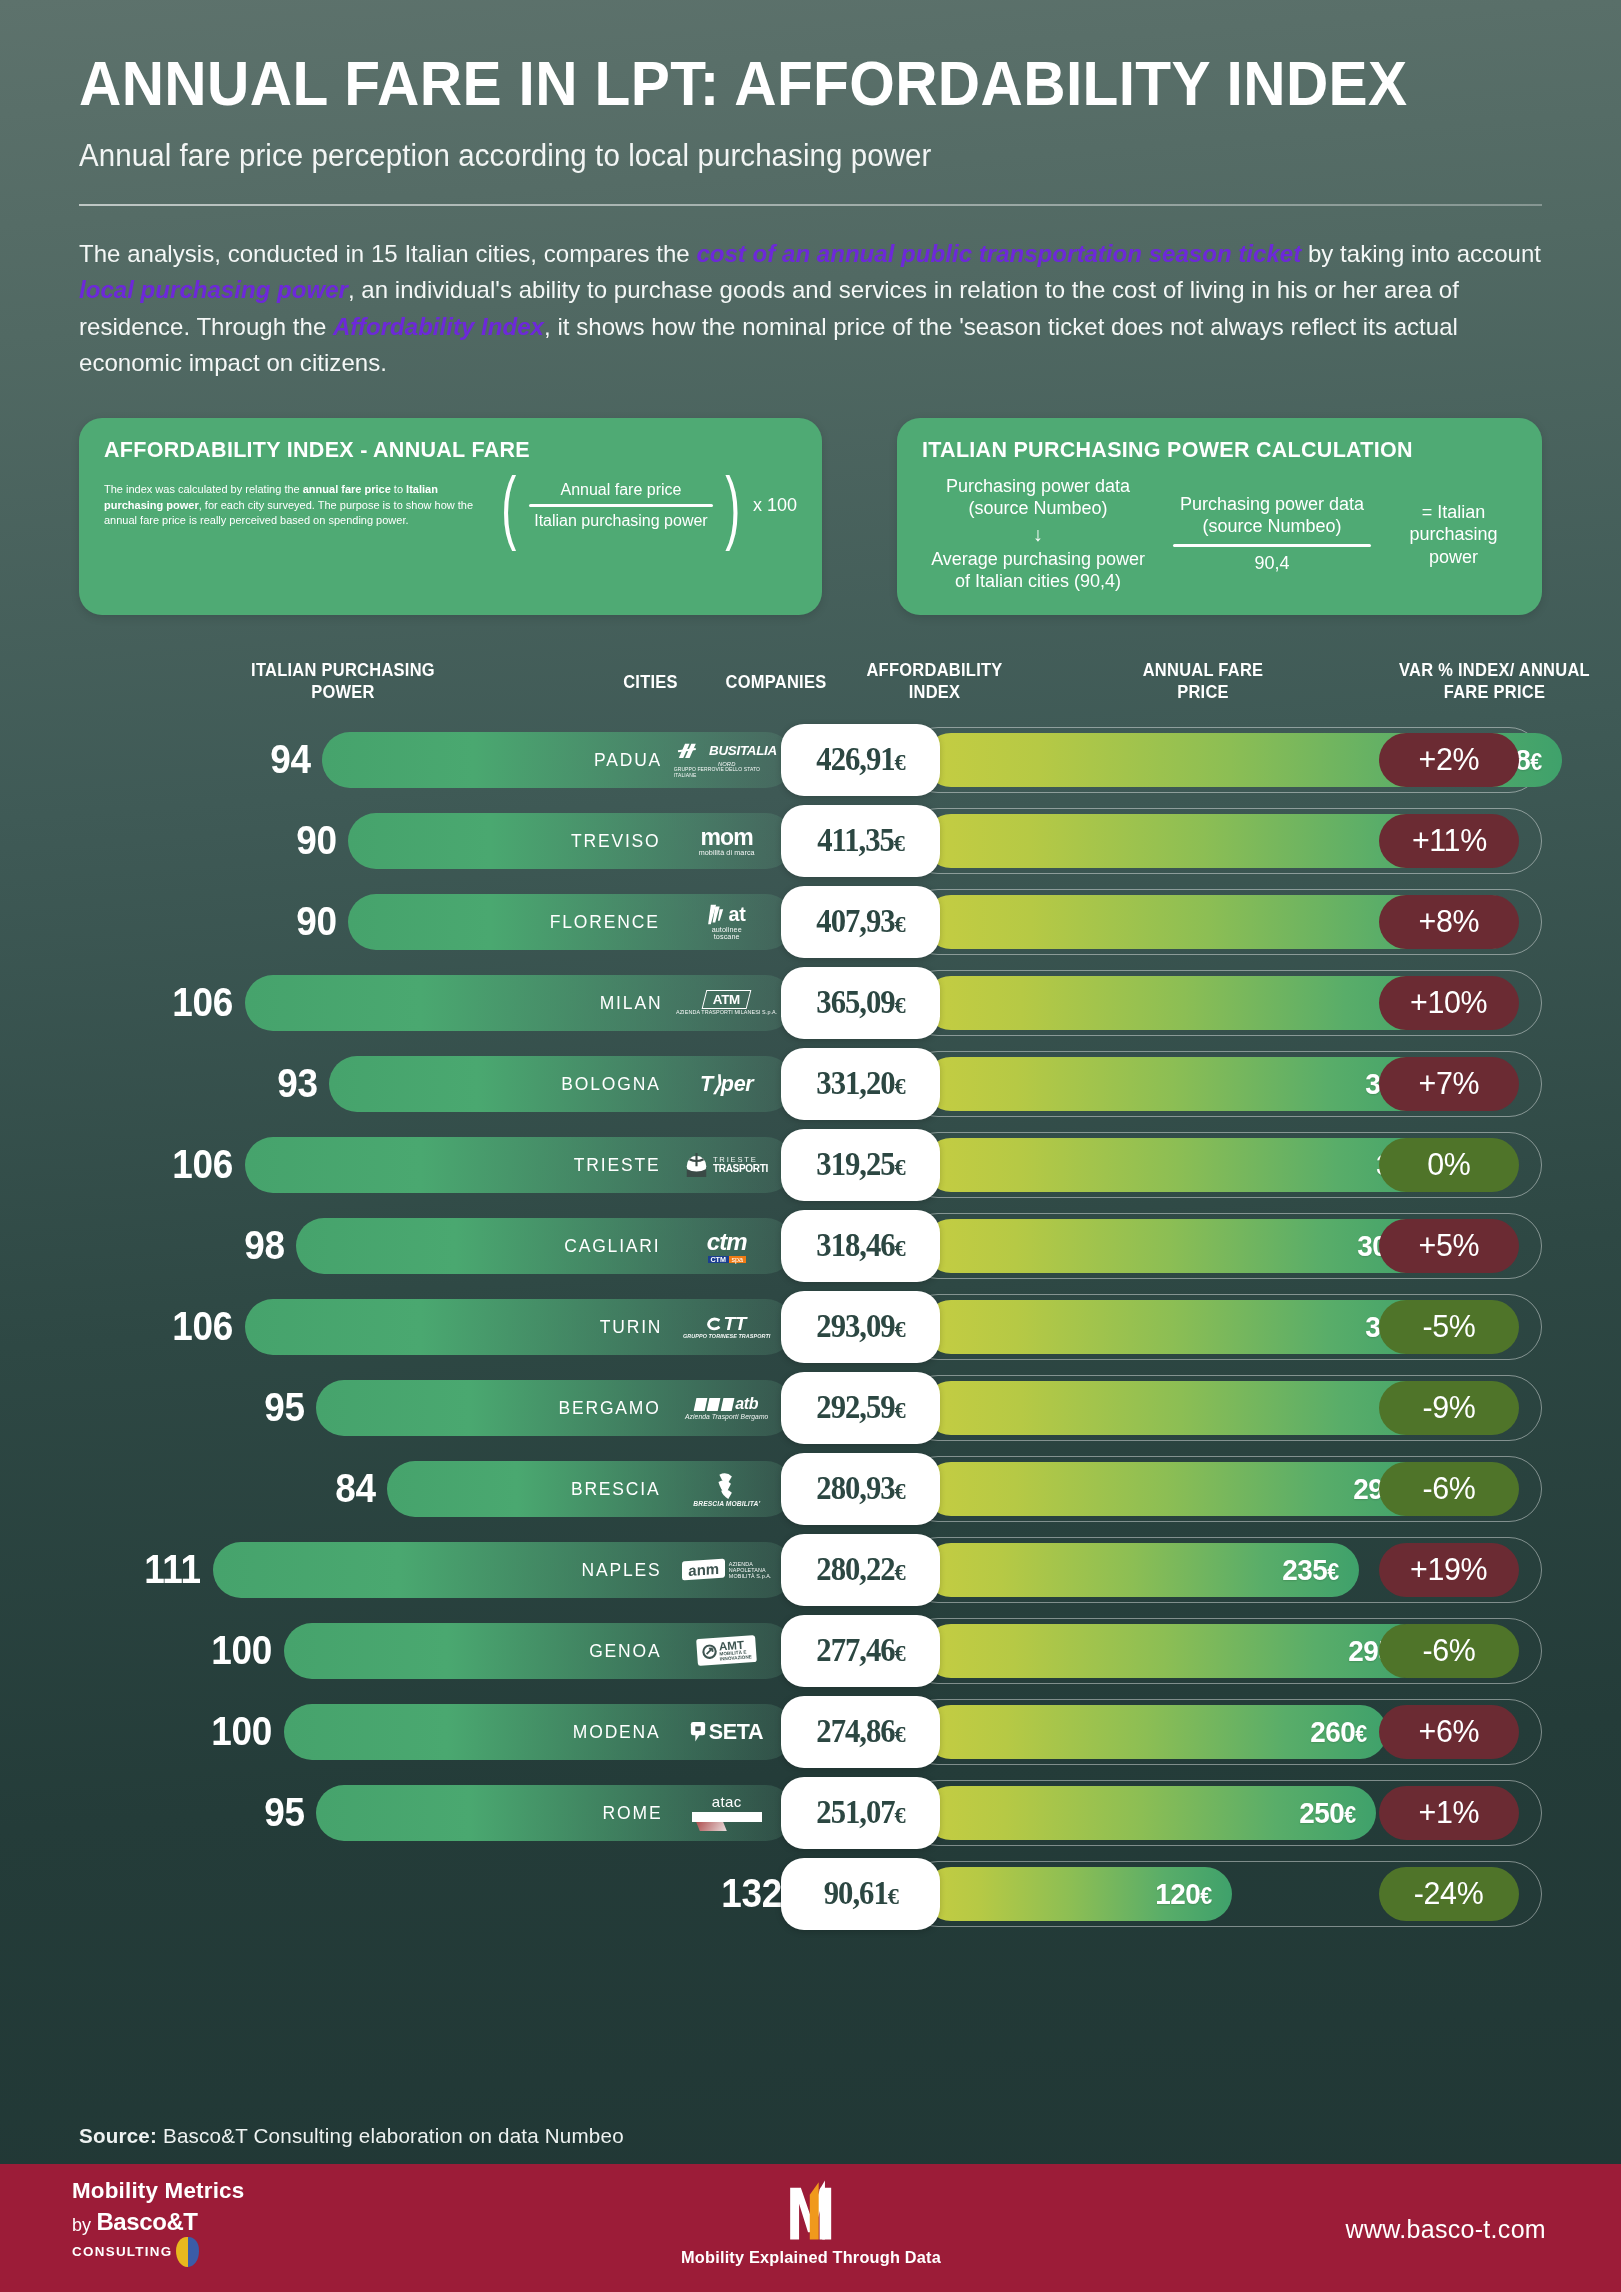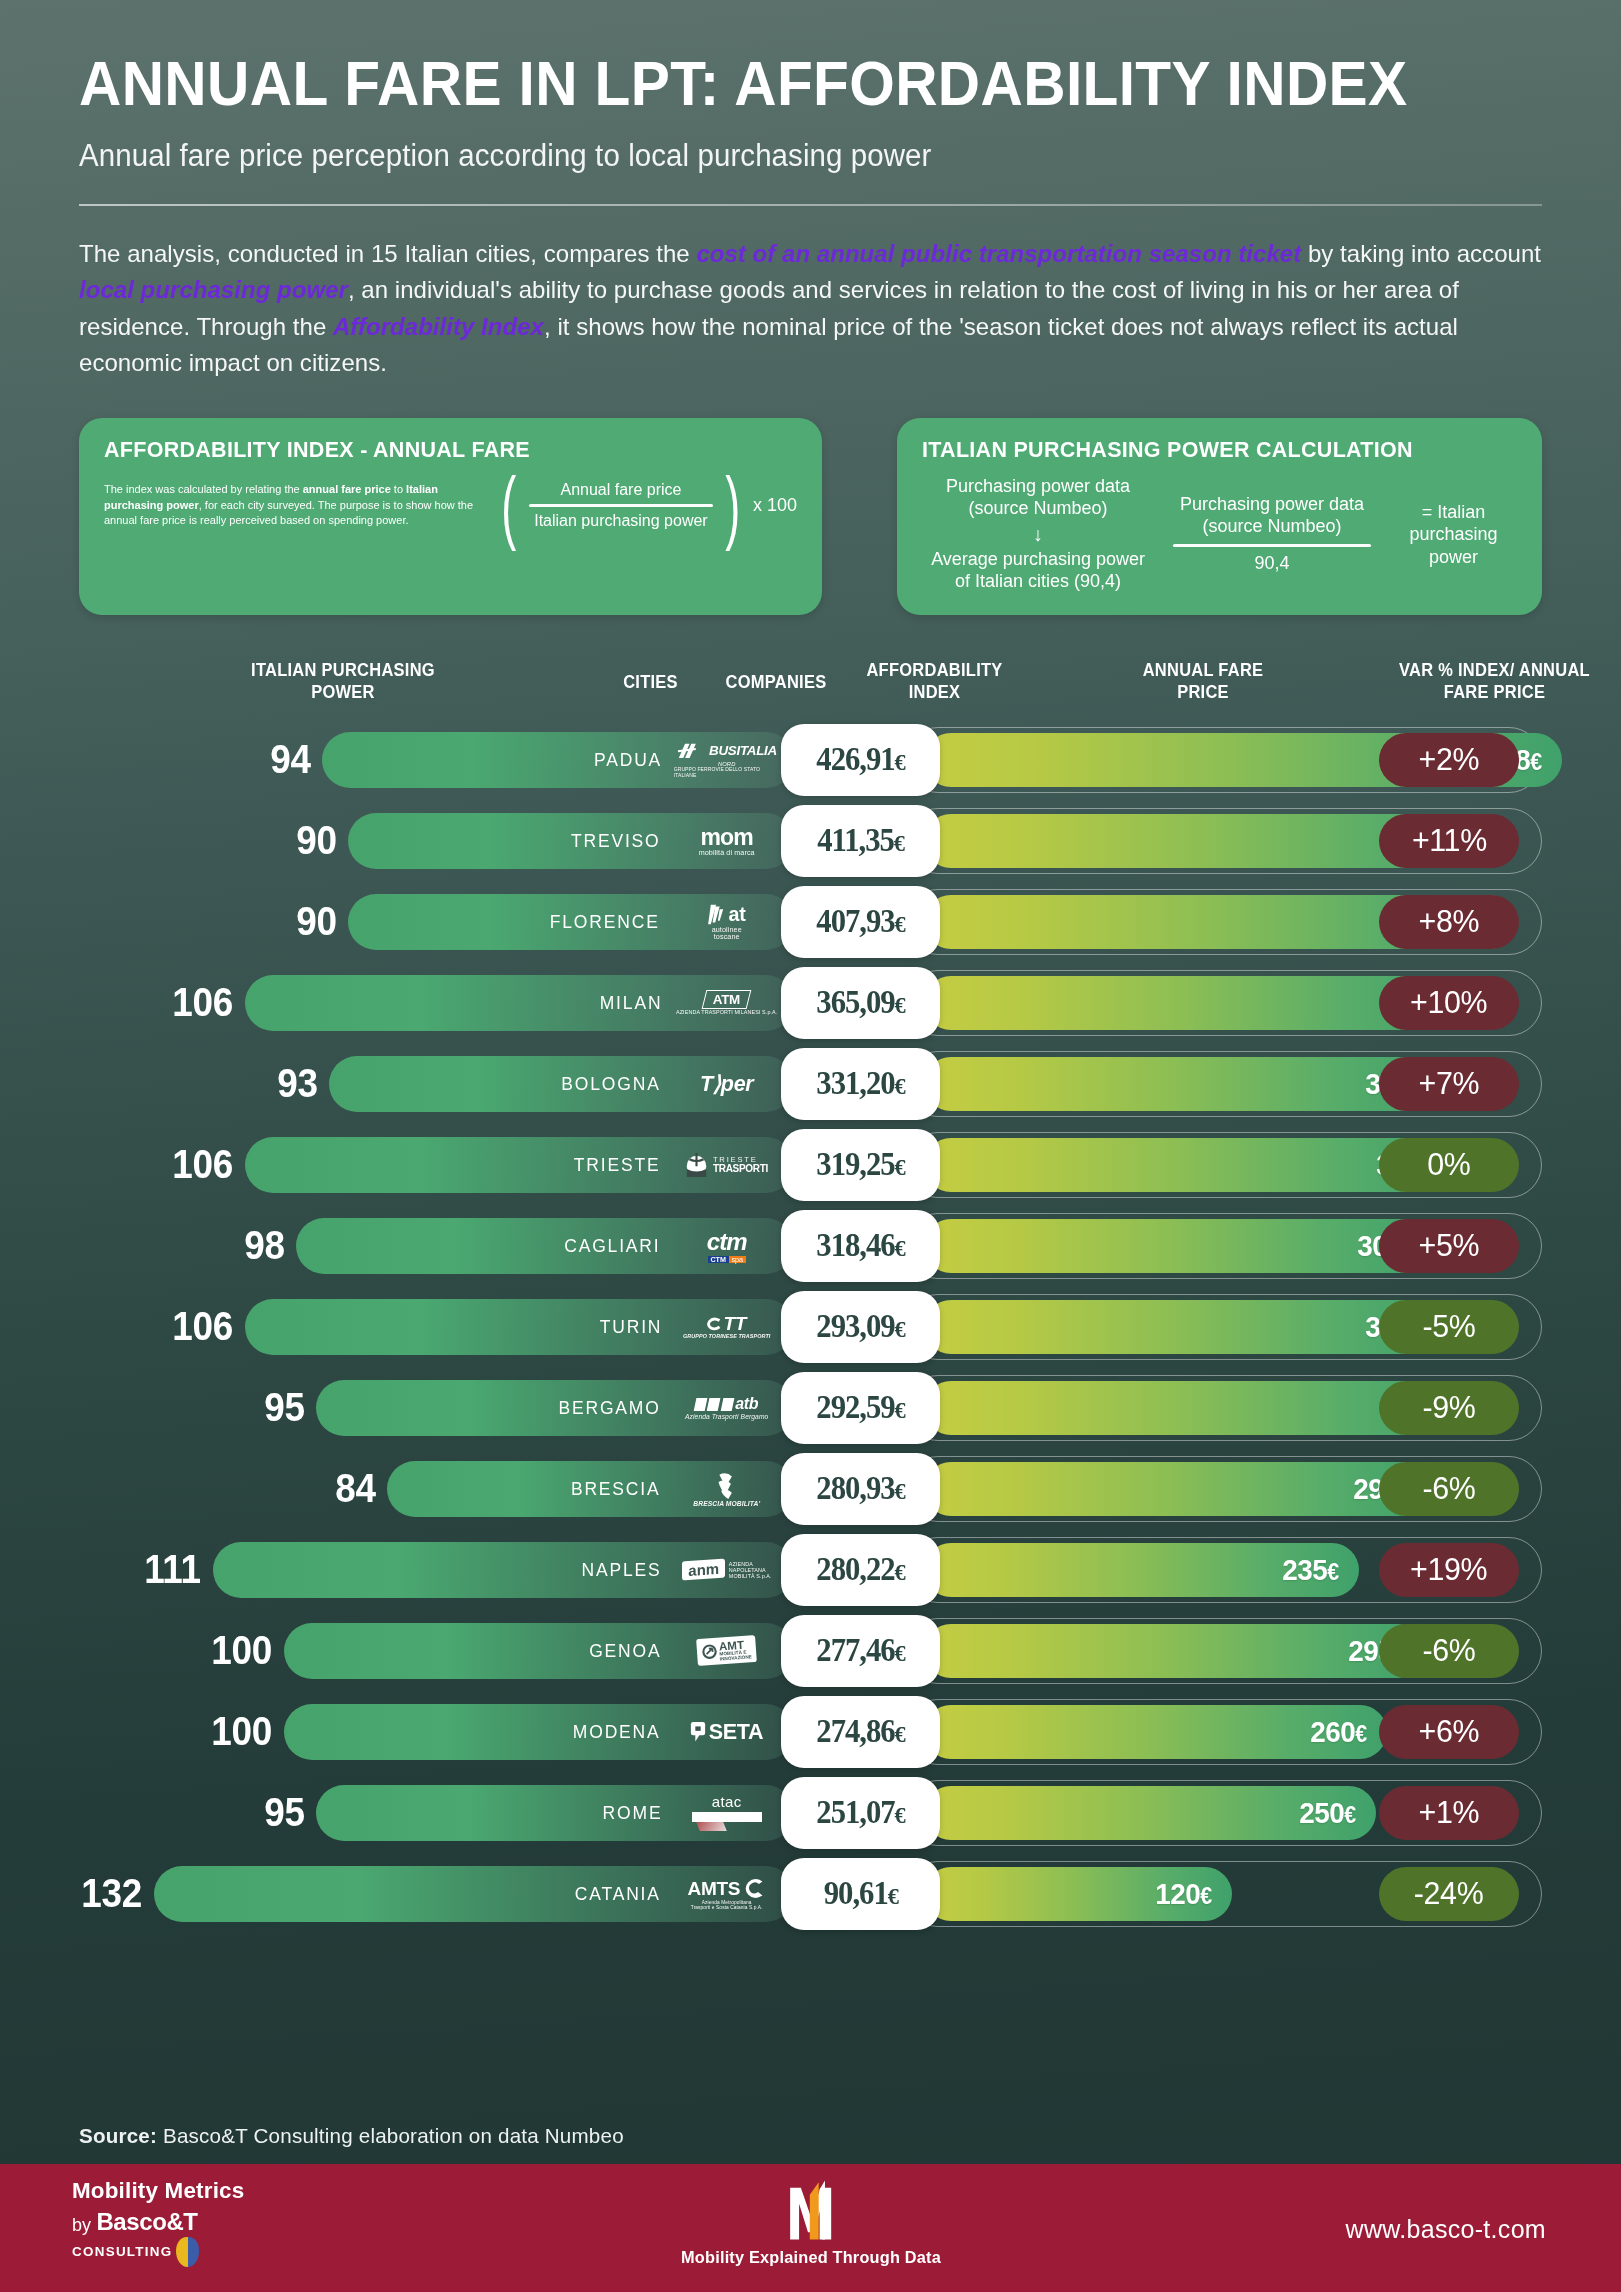--- a/index.html
+++ b/index.html
@@ -679,35 +679,20 @@
       <div class="fare-bar" style="width:452px">
         <span>250<span class="eur">€</span></span>
       </div>
       <div class="var-badge var-pos">
         <span>+1%</span>
       </div>
     </div>
     <div class="row">
       <div class="pp-zone">
         <div class="pp-value">132</div>
-        <div class="pp-bar" style="width:716px">
-          <span class="city-name">CATANIA</span>
-          <span class="logo-box">
-            <div class="lg">
-              <div style="display:flex;align-items:center;gap:2.7px;">
-                <span class="main" style="font-size:19px;">AMTS</span>
-                <svg width="23" height="23" viewBox="0 0 26 26">
-                  <path d="M22 5 Q13 -1 6 6 Q0 13 6 20 Q13 27 22 21 L17 17 Q11 21 8 16 Q5 11 9 8 Q14 4 18 8 Z" fill="#fff"></path>
-                </svg>
-              </div>
-              <span class="sub" style="font-size:4.8px;">Azienda Metropolitana</span>
-              <span class="sub" style="font-size:4.8px;">Trasporti e Sosta Catania S.p.A.</span>
-            </div>
-          </span>
-        </div>
       </div>
       <div class="track"></div>
       <div class="index-pill">
         <span>90,61<span class="eur">€</span></span>
       </div>
       <div class="fare-bar" style="width:308px">
         <span>120<span class="eur">€</span></span>
       </div>
       <div class="var-badge var-neg">
         <span>-24%</span>

